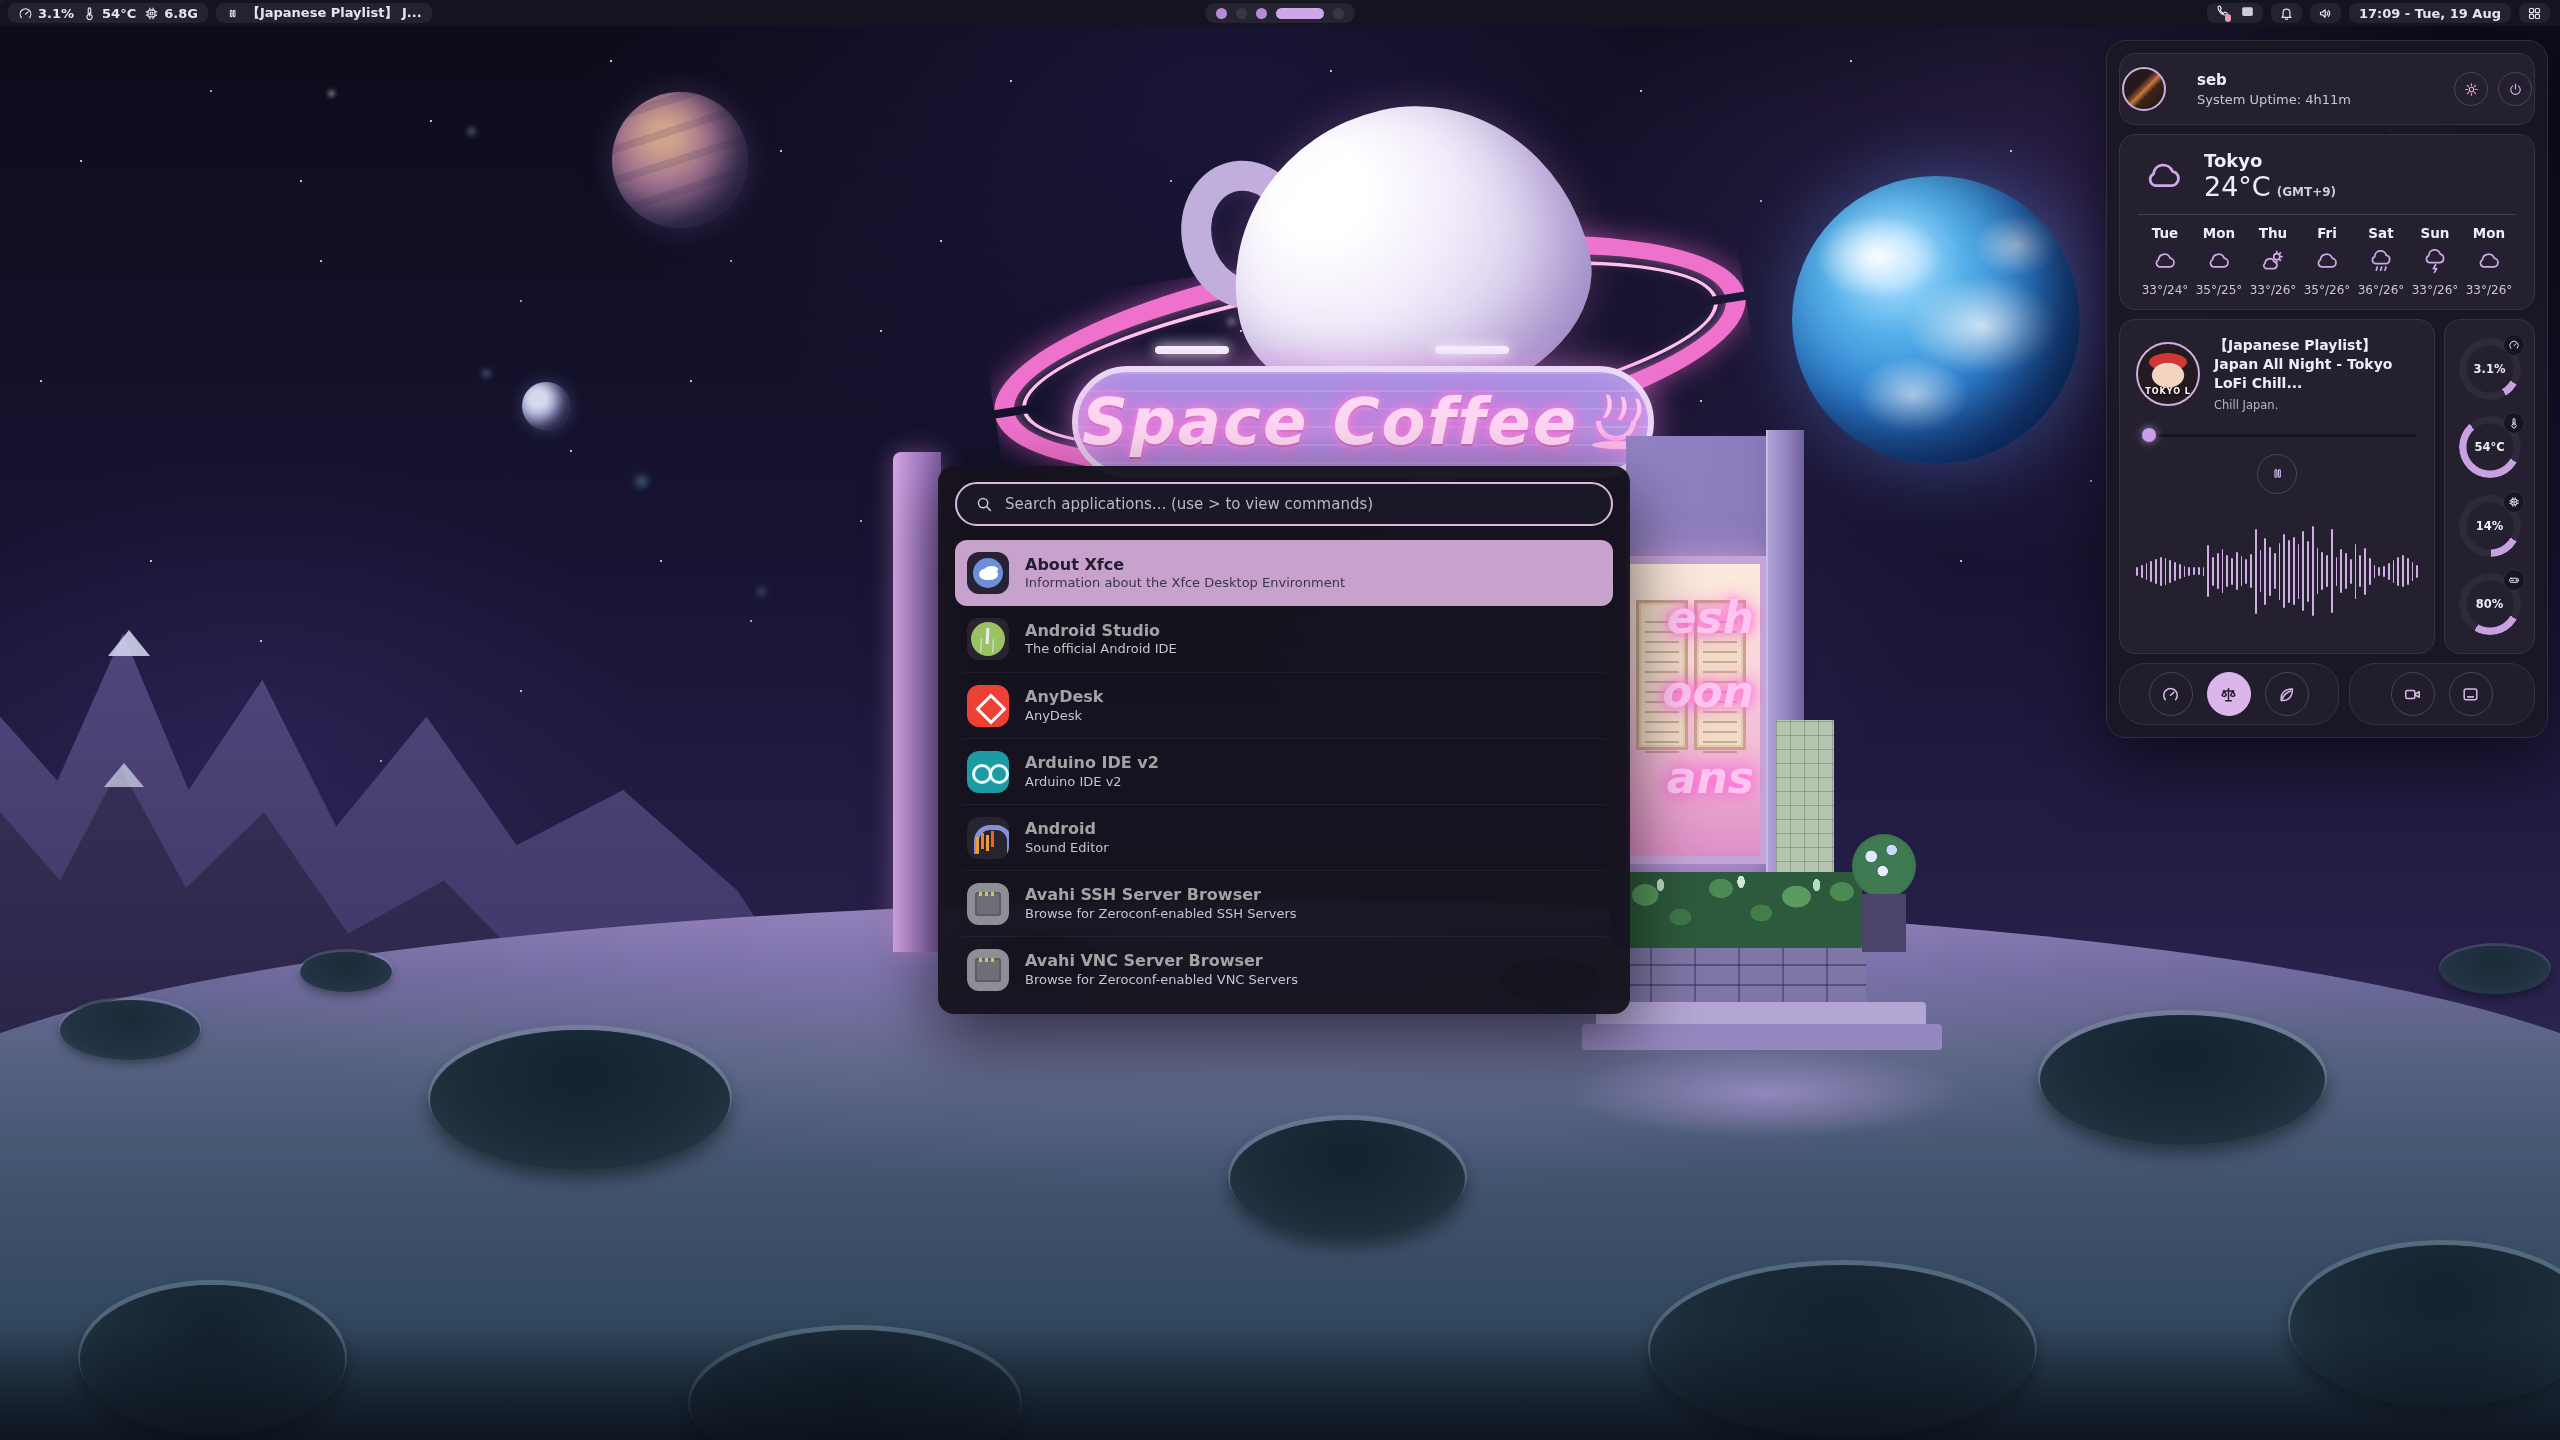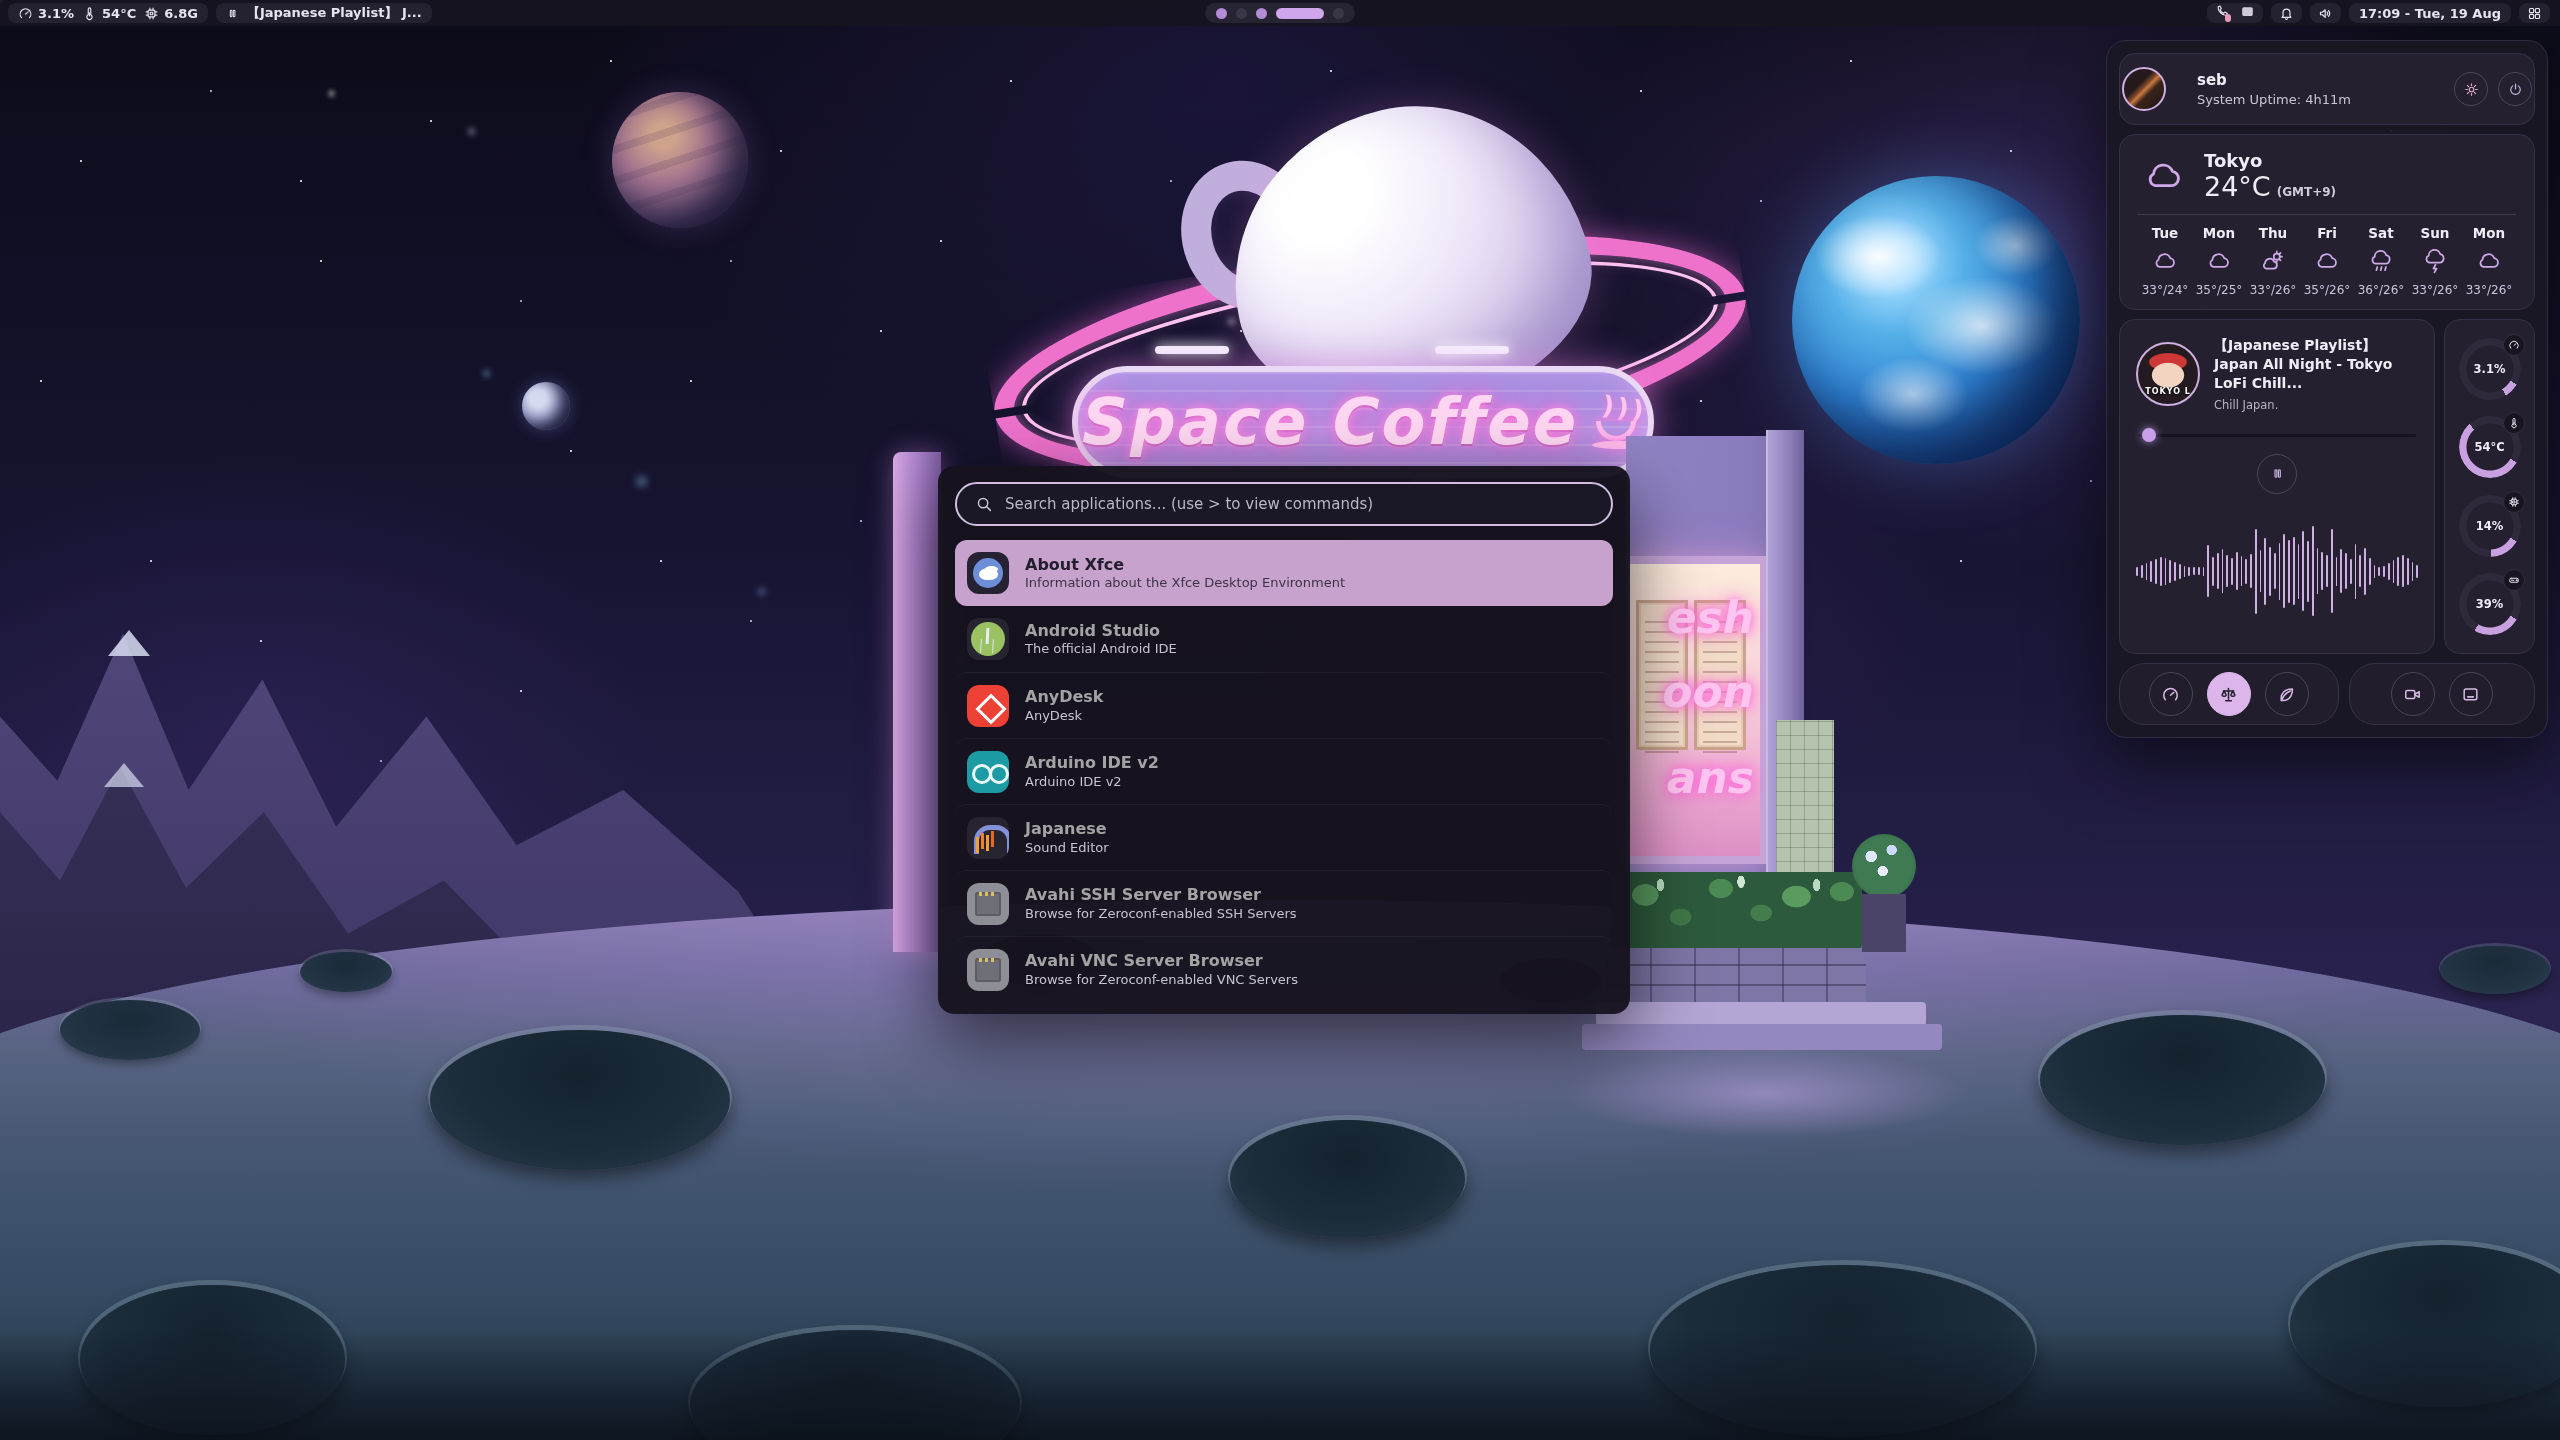--- a/index.html
+++ b/index.html
@@ -546,21 +546,21 @@
     <div class="app-row">
       <span class="app-ico ico-arduino"></span>
       <span>
           <div class="app-name">Arduino IDE v2</div>
             <div class="app-desc">Arduino IDE v2</div>
         </span>
     </div>
     <div class="app-row">
       <span class="app-ico ico-audacity"></span>
       <span>
-          <div class="app-name">Japanese</div>
+          <div class="app-name">Android</div>
             <div class="app-desc">Sound Editor</div>
         </span>
     </div>
     <div class="app-row">
       <span class="app-ico ico-avahi"></span>
       <span>
           <div class="app-name">Avahi SSH Server Browser</div>
             <div class="app-desc">Browse for Zeroconf-enabled SSH Servers</div>
         </span>
     </div>
@@ -758,21 +758,21 @@
         <span class="ringg"></span>
           <span class="lab">14%</span>
         <span class="badge">
             <svg class="ic">
               <use href="#i-chip"></use>
             </svg>
           </span>
         </div>
       <div class="gauge" style="--p: 25;">
         <span class="ringg"></span>
-          <span class="lab">39%</span>
+          <span class="lab">80%</span>
         <span class="badge">
             <svg class="ic">
               <use href="#i-disk"></use>
             </svg>
           </span>
         </div>
     </div>
   </div>
 
   <div id="btm-row">

